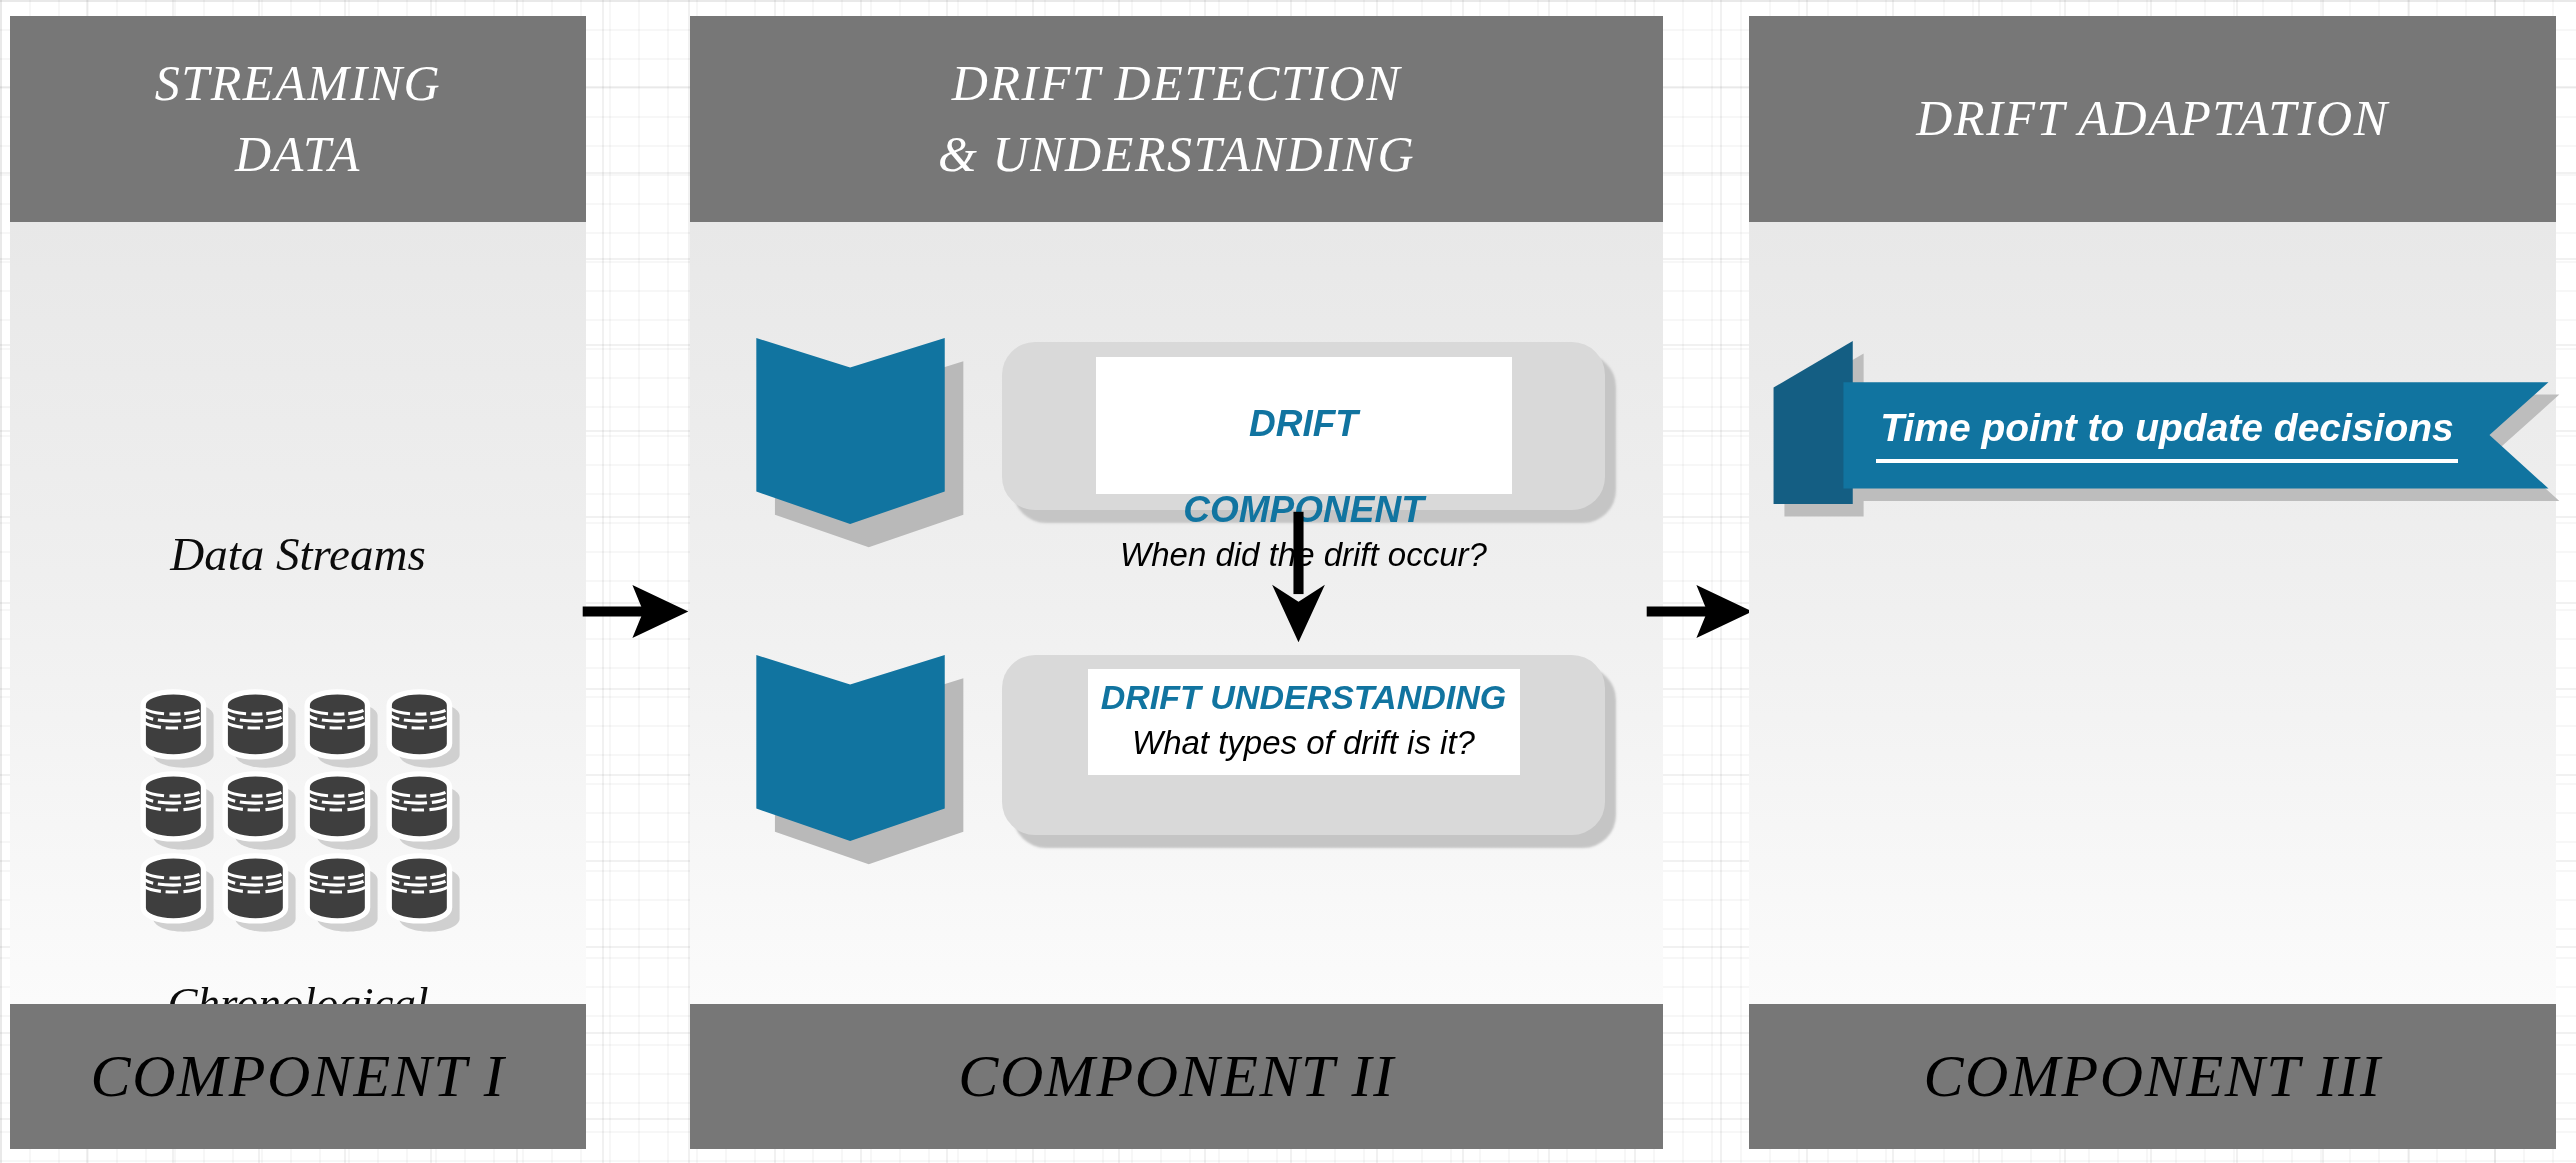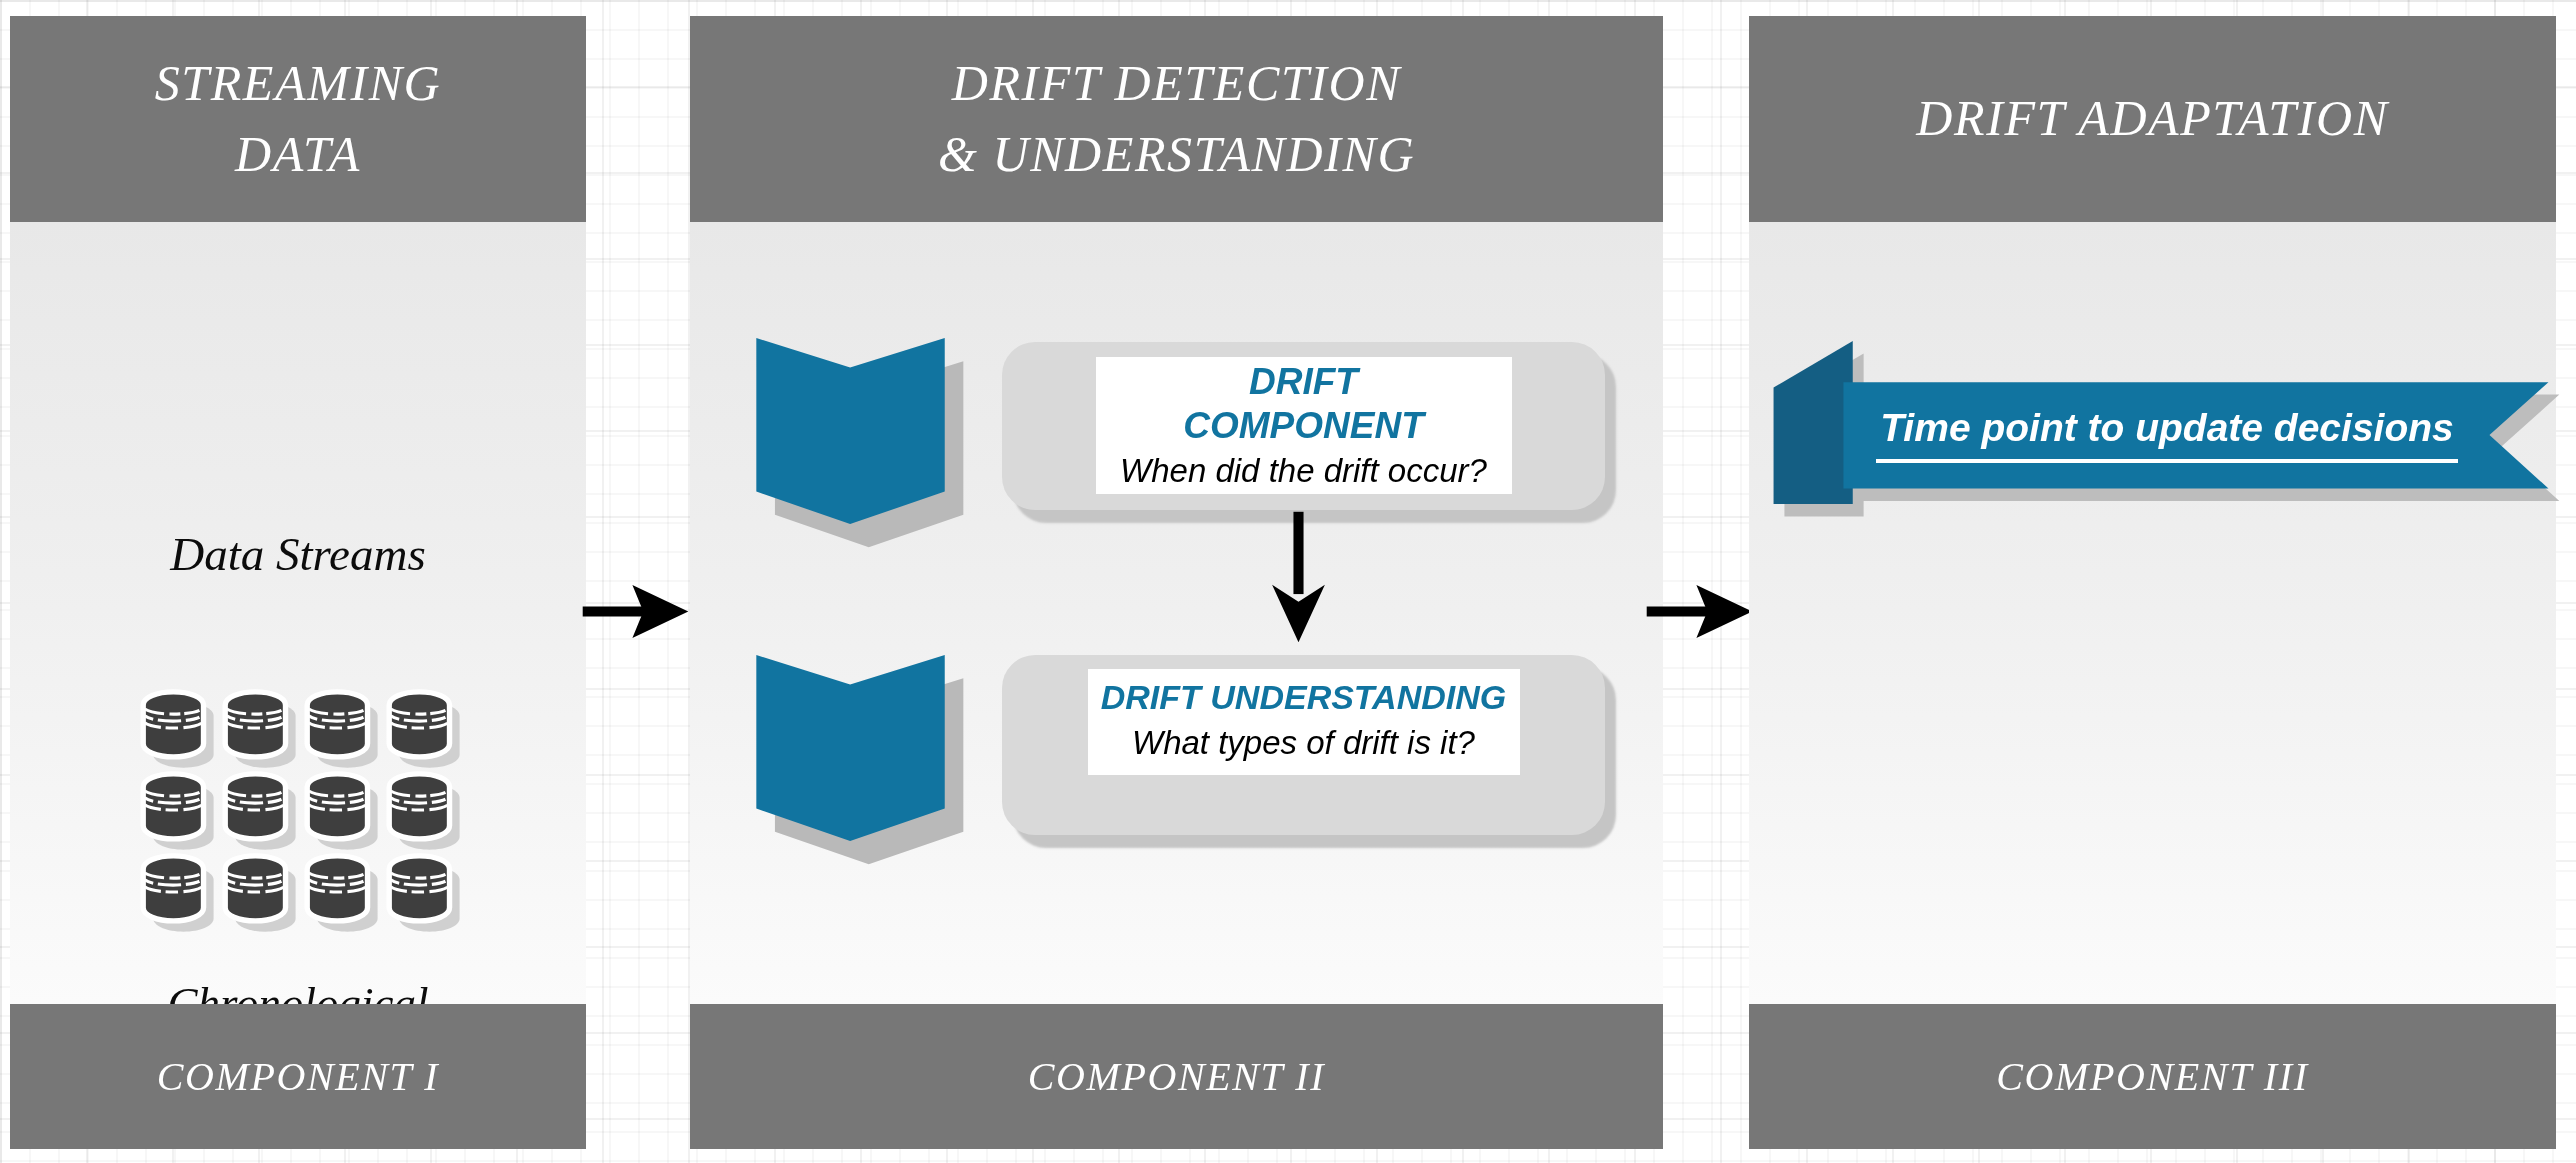--- a/index.html
+++ b/index.html
@@ -34,22 +34,22 @@
     position:absolute;top:0;left:0;right:0;height:206px;background:var(--header-grey);
     color:#fff;display:flex;flex-direction:column;align-items:center;justify-content:center;
     font-size:50px;line-height:71px;letter-spacing:1.6px;text-align:center;
   }
   .panel-body{
     position:absolute;top:206px;left:0;right:0;bottom:145px;
     background:linear-gradient(180deg,#e8e8e8 0%,#efefef 45%,#fbfbfb 100%);
   }
   .panel-footer{
     position:absolute;bottom:0;left:0;right:0;height:145px;background:var(--header-grey);
-    color:#ffffff;display:flex;align-items:center;justify-content:center;
-    font-size:40px;letter-spacing:1.6px;margin-top:32px;
+    color:#000000;display:flex;align-items:center;justify-content:center;
+    font-size:60px;letter-spacing:1.6px;margin-top:32px;
   }
 
   
   .data-streams-label{
     position:absolute;left:0;right:0;top:305px;text-align:center;
     font-size:47px;color:#0c0c0c;
   }
   .db-grid{
     position:absolute;left:127px;top:466px;
     display:grid;grid-template-columns:repeat(4,82px);grid-auto-rows:82px;
@@ -72,21 +72,21 @@
   #understanding-box{left:312px;top:639px;width:603px;height:180px;}
   #identify-box{left:25px;top:510px;width:736px;height:184px;}
   .white-box{
     position:absolute;left:50%;transform:translateX(-50%);background:#fff;text-align:center;
     font-family:"Liberation Sans","DejaVu Sans",sans-serif;
   }
   #detection-white{top:15.5px;width:416px;height:137px;padding-top:3.1px;}
   #understanding-white{top:14px;width:432px;height:106px;padding-top:6.2px;}
   #identify-white{top:22px;width:373px;height:90px;padding-top:3.1px;}
   .box-title{font-weight:bold;color:var(--accent);}
-  #detection-white .box-title{font-size:37px;line-height:44px;}
+  #detection-white .box-title{font-size:37px;line-height:44px;margin-top:42px;}
   #detection-white .box-question{font-size:33px;line-height:45px;color:#000;}
   #understanding-white .box-title{font-size:34px;line-height:45px;}
   #understanding-white .box-question{font-size:33px;line-height:45px;color:#000;}
   #identify-white .box-title{font-size:31px;line-height:43px;}
   #identify-white .box-subtitle{font-size:31px;line-height:43px;color:#000;}
 
   .v-arrow{position:absolute;left:579px;top:494px;width:59px;height:134px;}
 
   
   .banner-svg{position:absolute;left:23px;top:311px;width:792px;height:202px;overflow:visible;}

